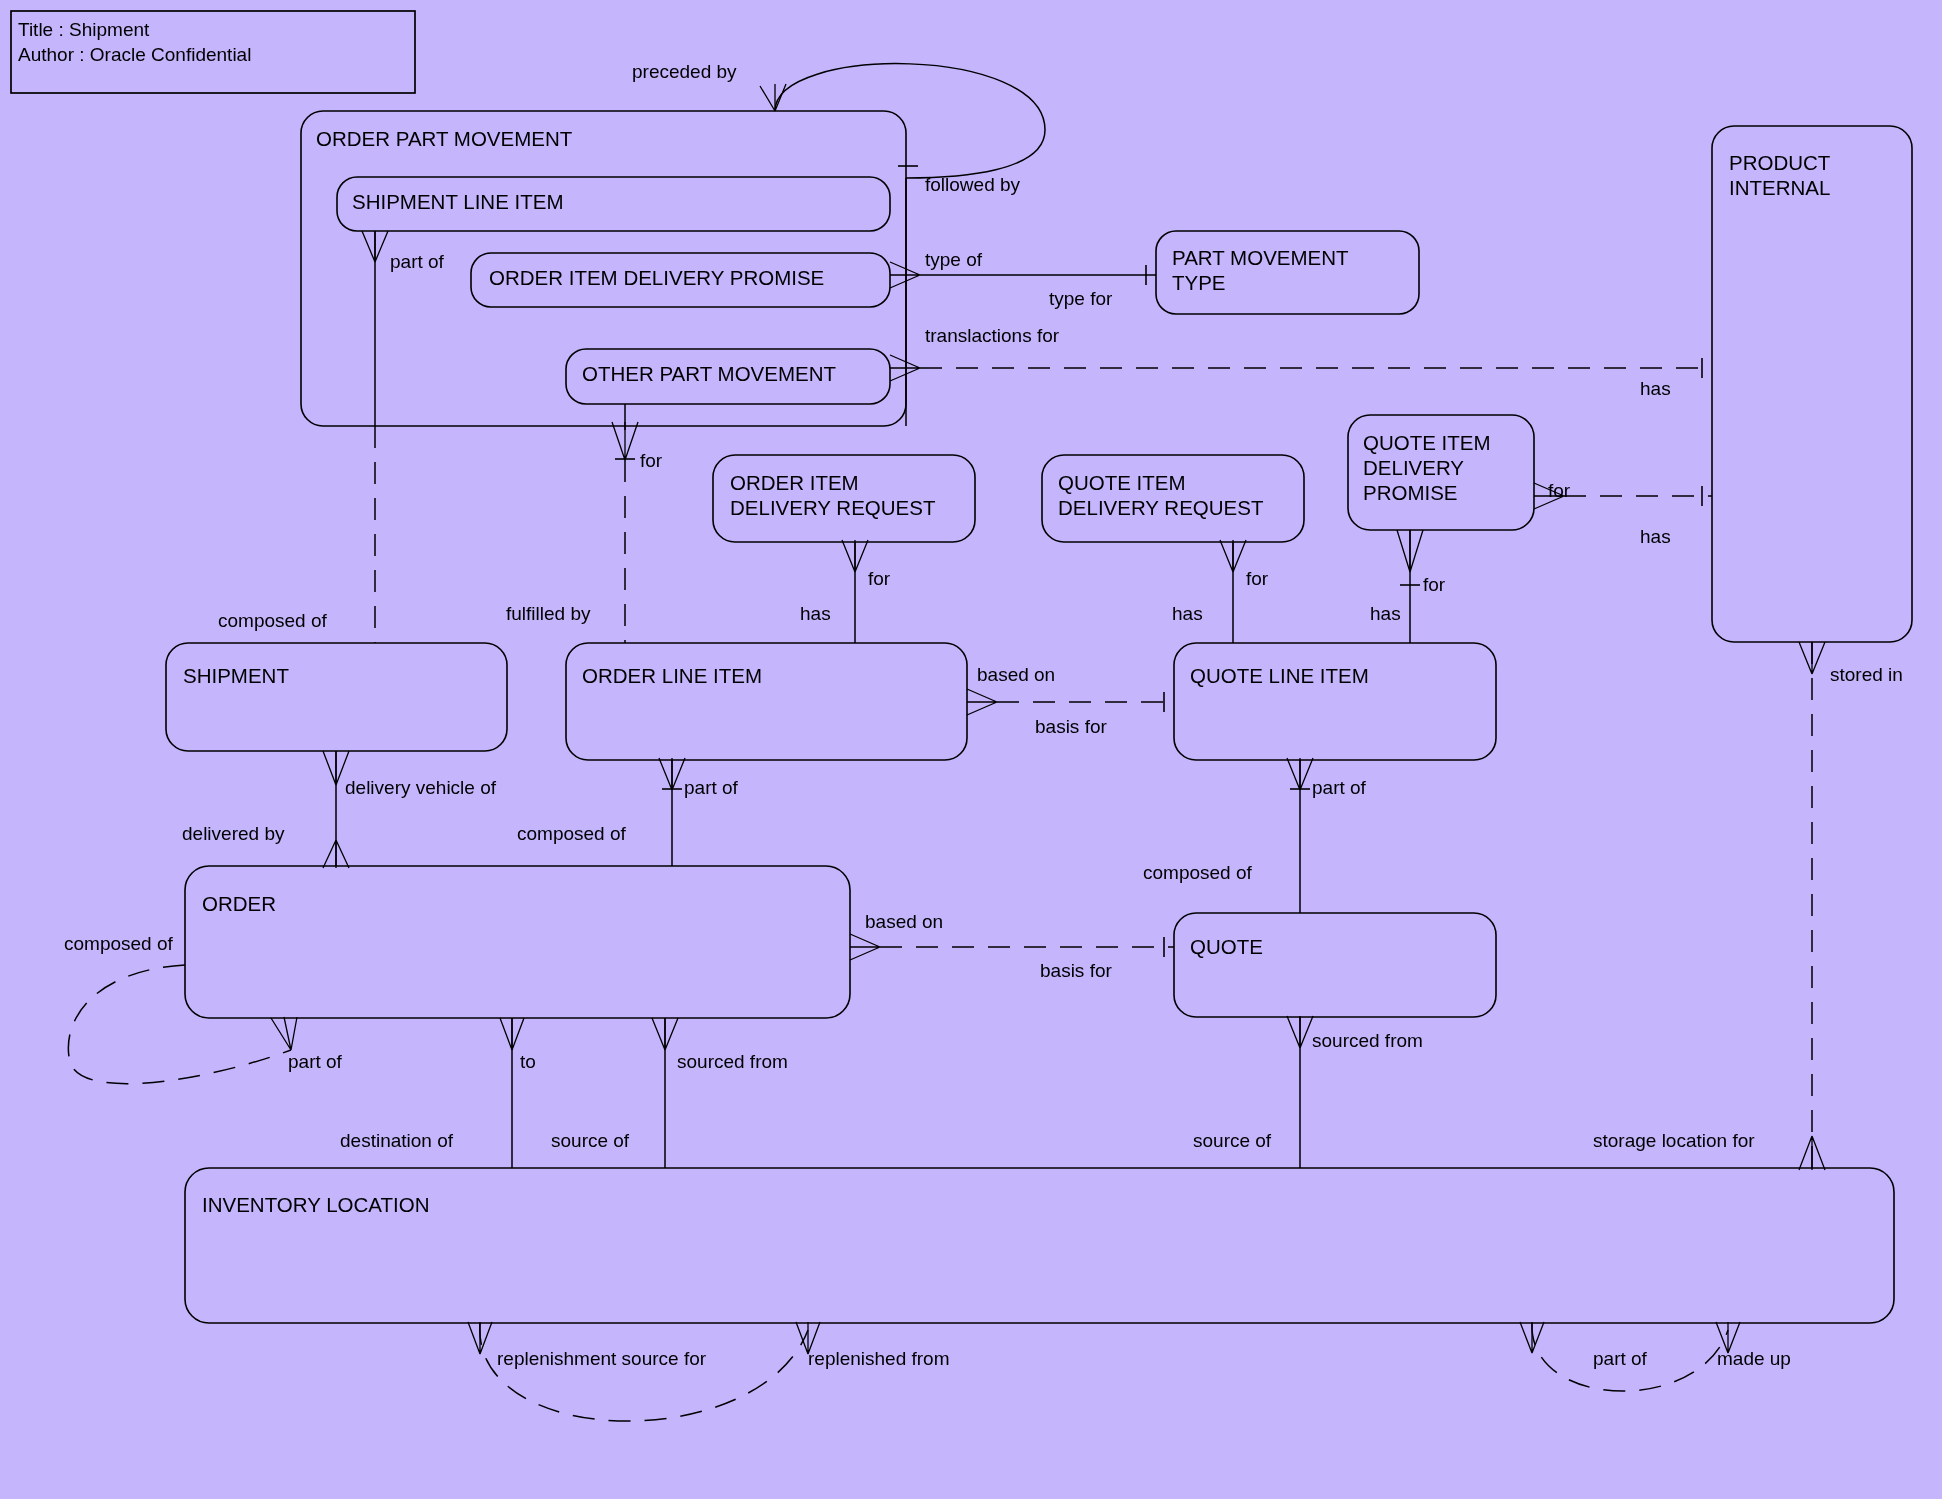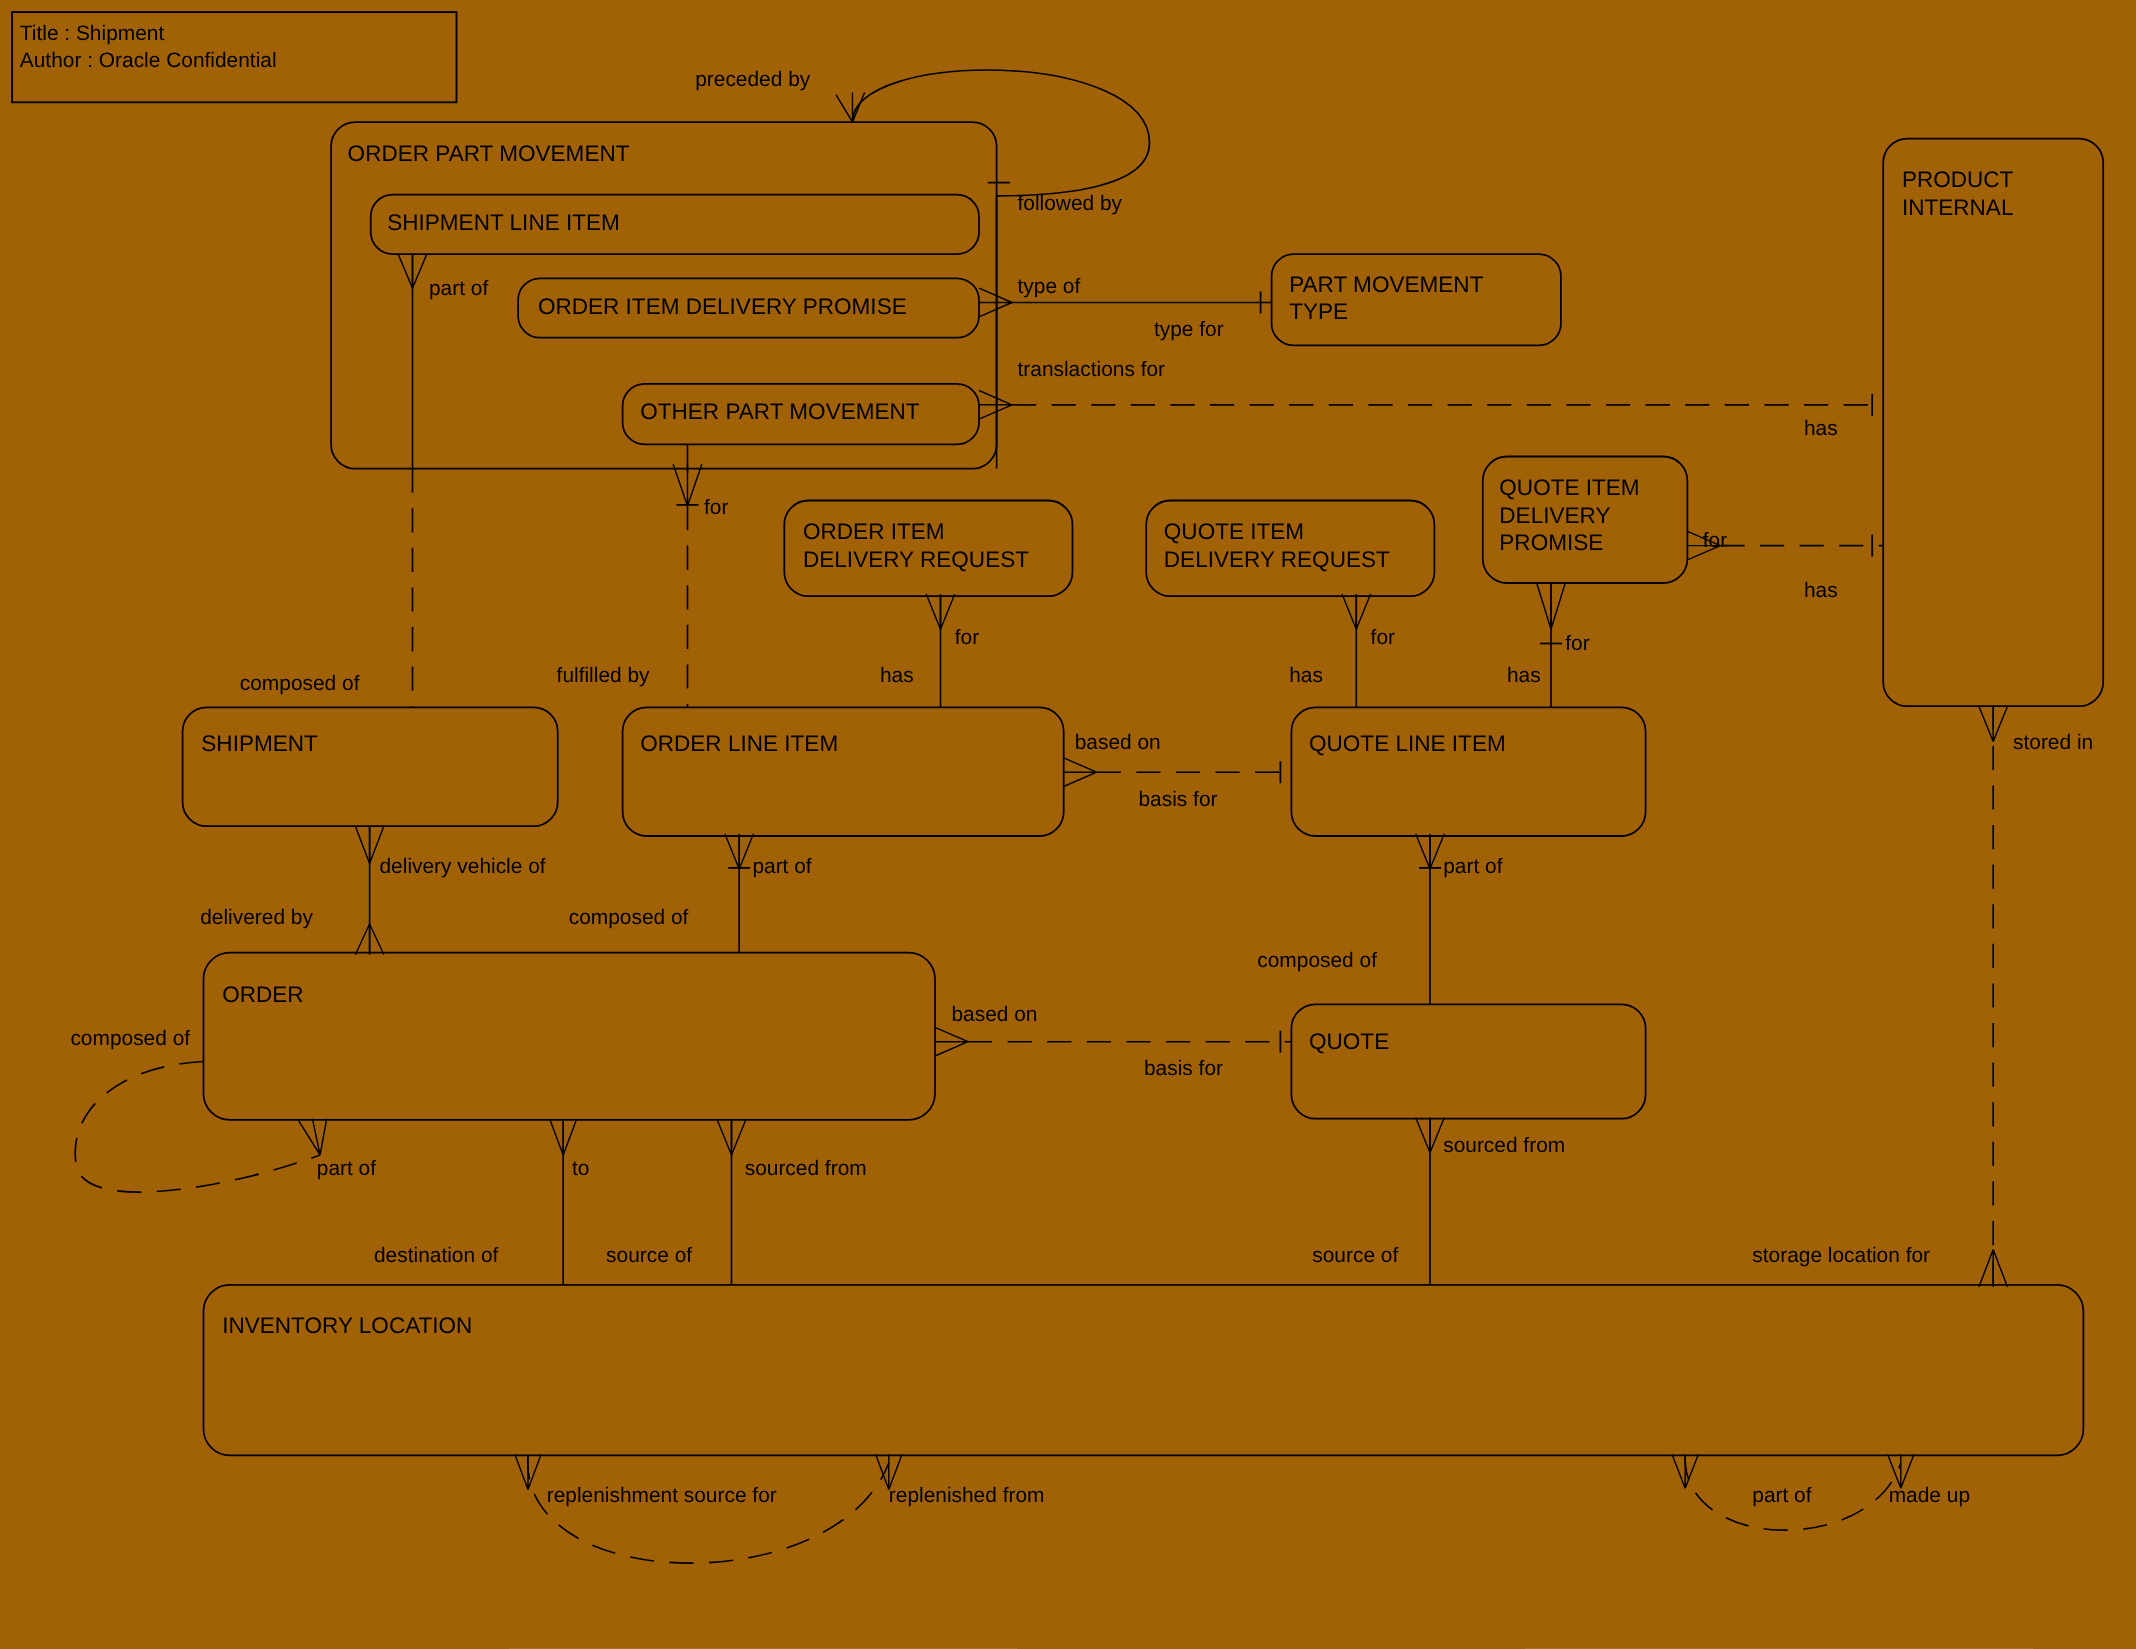--- a/index.html
+++ b/index.html
@@ -1,16 +1,16 @@
 <!DOCTYPE html>
 <html><head>
 <meta charset="utf-8">
 <style>
   html,body{margin:0;padding:0;background:#ffffff;}
-  #stage{position:relative;width:1942px;height:1499px;background:#a16207;
+  #stage{position:relative;width:1942px;height:1499px;background:#c4b5fd;
          font-family:"Liberation Sans", sans-serif;overflow:hidden;}
   svg{position:absolute;left:0;top:0;width:1942px;height:1499px;}
   .ent{fill:none;stroke:#000;stroke-width:1.6;}
   .lnk{fill:none;stroke:#000;stroke-width:1.5;}
   .lnk-dash{fill:none;stroke:#000;stroke-width:1.5;stroke-dasharray:22 14;}
   .crow{fill:none;stroke:#000;stroke-width:1.3;}
   .bar{stroke:#000;stroke-width:1.6;}
   .titlebox{fill:none;stroke:#000;stroke-width:1.7;}
   text{font-family:"Liberation Sans", sans-serif;fill:#000;}
   .t-ent{font-size:20.5px;}

